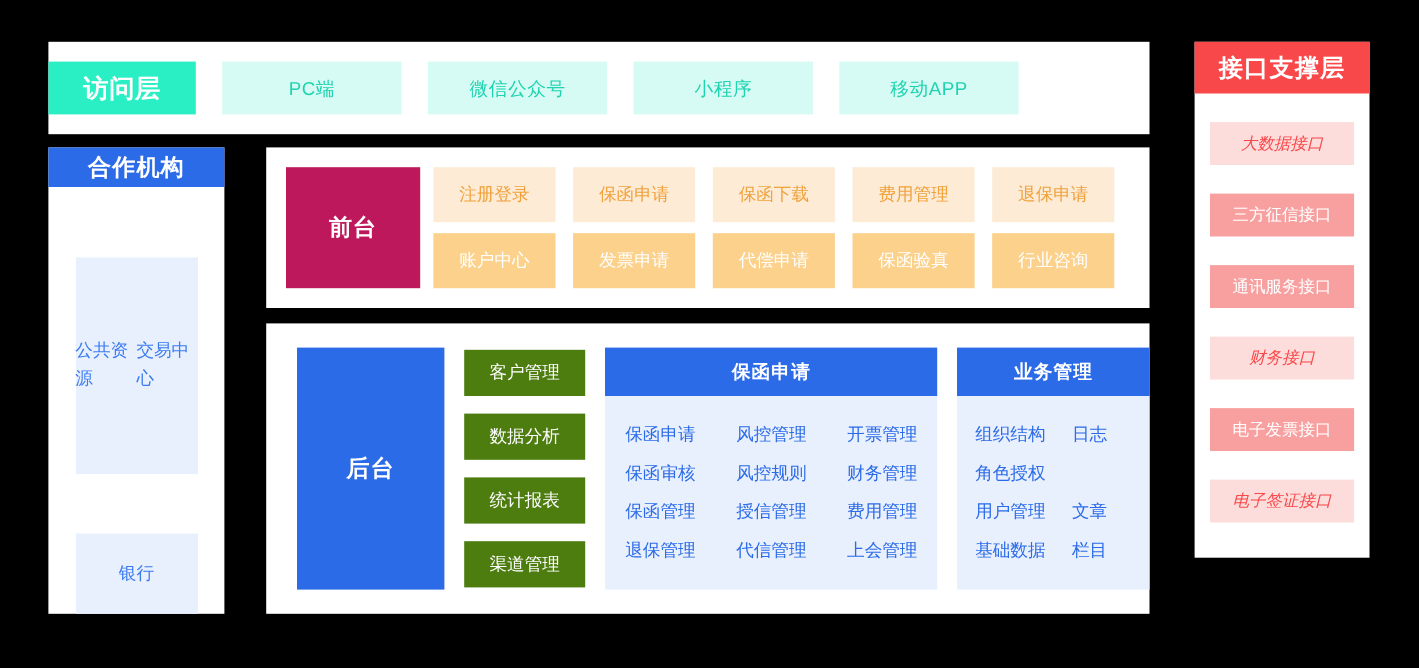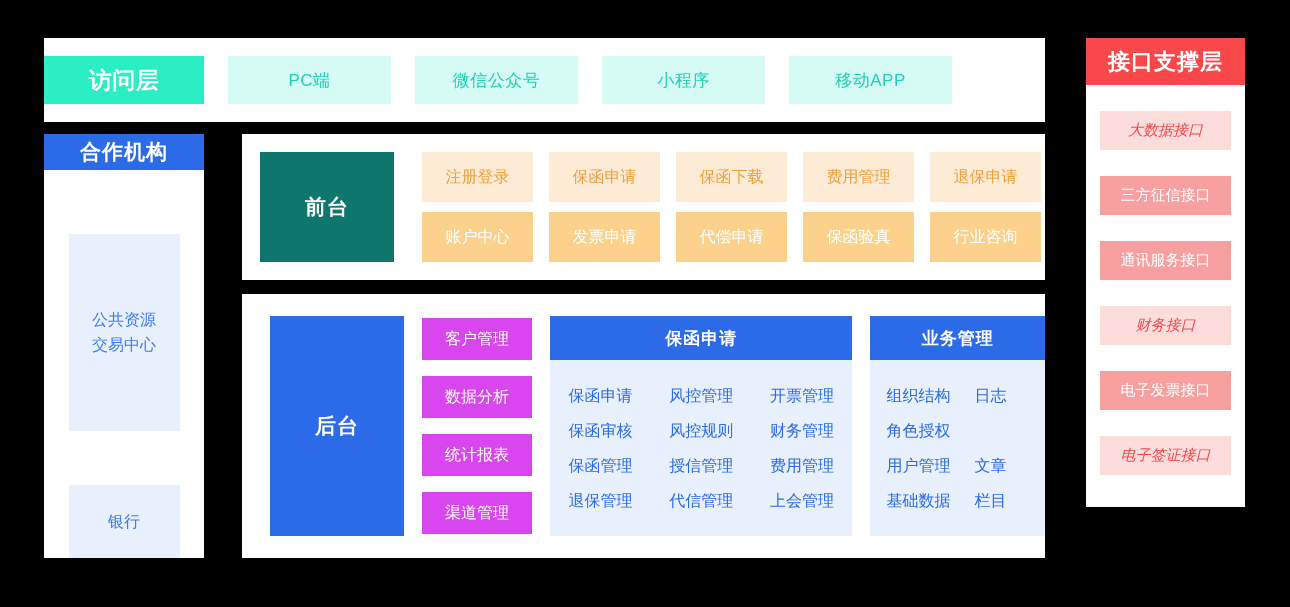--- a/index.html
+++ b/index.html
@@ -41,21 +41,21 @@
     height: 48px;
     display: flex;
     align-items: center;
     justify-content: center;
     font-size: 21px;
     font-weight: bold;
     letter-spacing: 0.5px;
     box-sizing: border-box;
   }
   #access-header {
-    width: 160px;
+    width: 134px;
     background: #2AEFC4;
     color: #ffffff;
     font-size: 23px;
     margin-left: 0px;
   }
   .access-item {
     background: #D6FBF4;
     color: #1FD3B0;
     font-size: 17px;
     font-weight: normal;
@@ -127,21 +127,21 @@
     align-items: center;
     justify-content: center;
     letter-spacing: 1px;
   }
   .partner-item {
     width: 111px;
     background: #E8EFFD;
     color: #3B7BF0;
     font-size: 16px;
     display: flex;
-    flex-direction: column;
+    flex-direction: row;
     align-items: center;
     justify-content: center;
     line-height: 1.6;
   }
   #partner-item-0 {
     height: 250px;
     margin-top: 20px;
   }
   #partner-item-1 {
     height: 92px;
@@ -151,35 +151,35 @@
   
   #frontend-card {
     left: 242px;
     top: 134px;
     width: 803px;
     height: 146px;
     display: flex;
     align-items: center;
   }
   #frontend-label {
-    width: 134px;
+    width: 122px;
     height: 110px;
-    background: #0f766e;
+    background: #be185d;
     color: #ffffff;
     font-size: 21px;
     font-weight: bold;
     display: flex;
     align-items: center;
     justify-content: center;
     margin-left: 18px;
     letter-spacing: 1px;
     flex: none;
   }
   #frontend-grid {
-    margin-left: 28px;
+    margin-left: 12px;
     display: flex;
     flex-direction: column;
     gap: 10px;
   }
   .fe-row {
     display: flex;
     gap: 16px;
   }
   .fe-chip {
     width: 111px;
@@ -224,21 +224,21 @@
   }
   #backend-sidelist {
     margin-left: 18px;
     display: flex;
     flex-direction: column;
     gap: 16px;
   }
   .bk-chip {
     width: 110px;
     height: 42px;
-    background: #d946ef;
+    background: #4d7c0f;
     color: #ffffff;
     display: flex;
     align-items: center;
     justify-content: center;
     font-size: 16px;
     box-sizing: border-box;
   }
 
   .bk-panel {
     display: flex;

